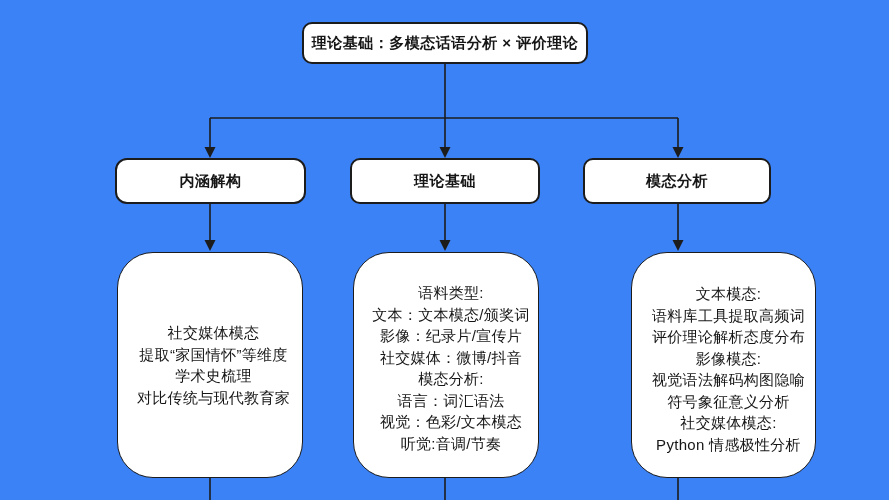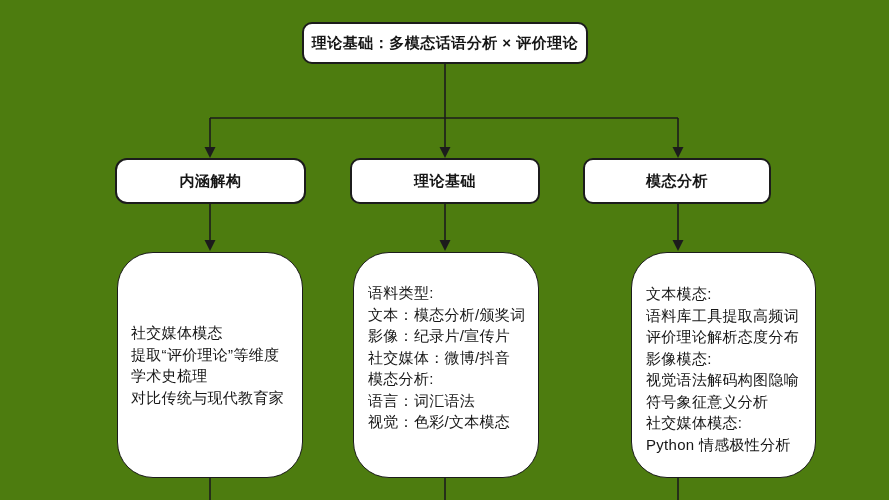--- a/index.html
+++ b/index.html
@@ -4,21 +4,21 @@
 <style>
   html, body { margin: 0; padding: 0; }
   body {
     font-family: "Liberation Sans", "DejaVu Sans", sans-serif;
     background: #ffffff;
   }
   .canvas {
     position: relative;
     width: 889px;
     height: 500px;
-    background: #4d7c0f;
+    background: #3b82f6;
     overflow: hidden;
   }
   .connectors {
     position: absolute;
     left: 0; top: 0;
     width: 889px; height: 500px;
     pointer-events: none;
   }
   .node {
     position: absolute;
@@ -46,20 +46,21 @@
   .node-branch-2 { left: 583px; top: 158px; width: 188px; height: 46px; text-align: center; }
   .node-detail {
     border-radius: 36px;
     border-width: 1.5px;
     display: flex;
     flex-direction: column;
     font-size: 15px;
     font-weight: 500;
     line-height: 21.5px;
     letter-spacing: 0.3px;
+    align-items: center;
   }
   .node-detail-0 {
     left: 117px; top: 252px;
     width: 186px; height: 226px;
     justify-content: center;
     padding-left: 13px; padding-right: 6px;
   }
   .node-detail-1 {
     left: 353px; top: 252px;
     width: 186px; height: 226px;
@@ -112,33 +113,34 @@
   </div>
   <div class="node node-label node-branch-1">
     <span>理论基础</span>
   </div>
   <div class="node node-label node-branch-2">
     <span>模态分析</span>
   </div>
 
   <div class="node node-detail node-detail-0">
     <div class="detail-line">社交媒体模态</div>
-    <div class="detail-line">提取“评价理论”等维度</div>
+    <div class="detail-line">提取“家国情怀”等维度</div>
     <div class="detail-line">学术史梳理</div>
     <div class="detail-line">对比传统与现代教育家</div>
   </div>
 
   <div class="node node-detail node-detail-1">
     <div class="detail-line">语料类型:</div>
-    <div class="detail-line">文本：模态分析/颁奖词</div>
+    <div class="detail-line">文本：文本模态/颁奖词</div>
     <div class="detail-line">影像：纪录片/宣传片</div>
     <div class="detail-line">社交媒体：微博/抖音</div>
     <div class="detail-line">模态分析:</div>
     <div class="detail-line">语言：词汇语法</div>
     <div class="detail-line">视觉：色彩/文本模态</div>
+    <div class="detail-line">听觉:音调/节奏</div>
   </div>
 
   <div class="node node-detail node-detail-2">
     <div class="detail-line">文本模态:</div>
     <div class="detail-line">语料库工具提取高频词</div>
     <div class="detail-line">评价理论解析态度分布</div>
     <div class="detail-line">影像模态:</div>
     <div class="detail-line">视觉语法解码构图隐喻</div>
     <div class="detail-line">符号象征意义分析</div>
     <div class="detail-line">社交媒体模态:</div>

